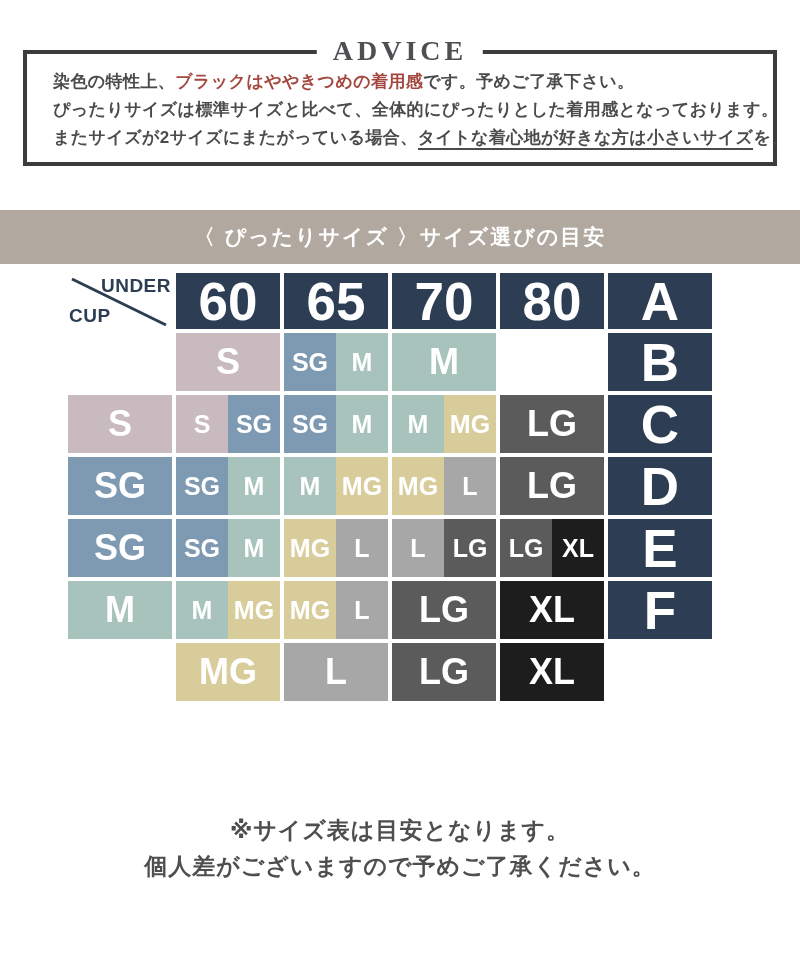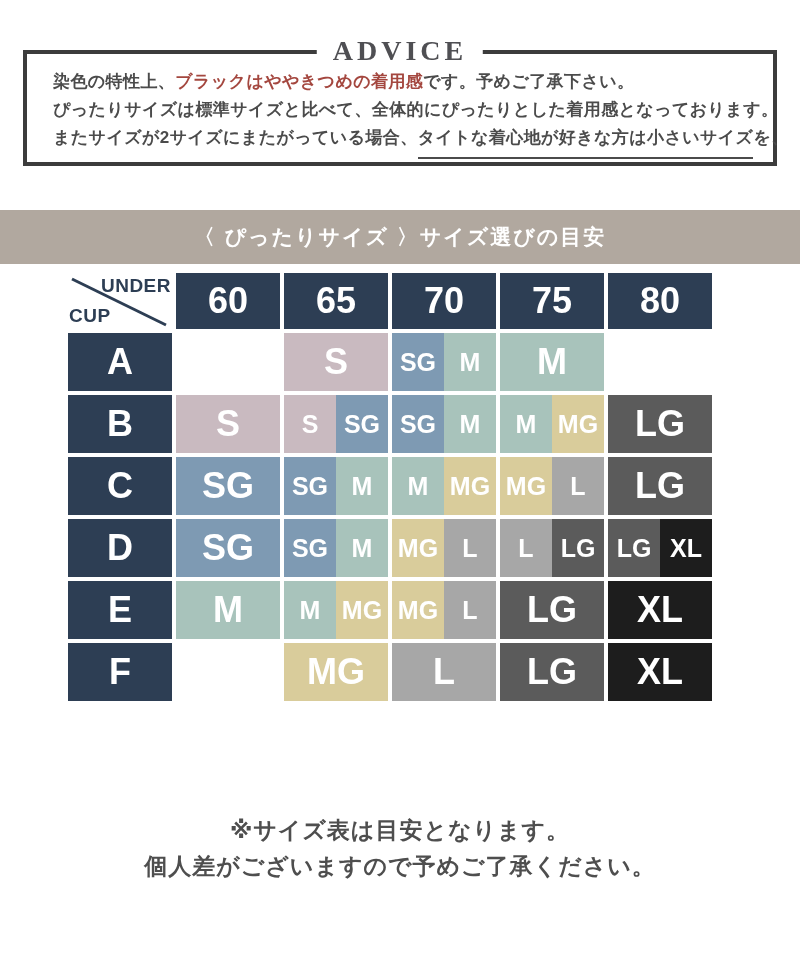--- a/index.html
+++ b/index.html
@@ -30,21 +30,21 @@
     color:#4f4f53;line-height:42px;white-space:nowrap;
   }
   .advice-text{padding:14px 18px 10px 26px;}
   .advice-line{
     font-size:17px;font-weight:bold;line-height:28px;
     letter-spacing:.4px;color:var(--text);white-space:nowrap;
   }
   .advice-line .red{color:var(--accent-red);}
   .advice-line .underline{
     border-bottom:2px solid currentColor;
-    padding-bottom:10px;
+    padding-bottom:1px;
   }
 
   
   .banner{
     margin-top:44px;height:54px;width:100%;
     background:var(--banner-bg);
     display:flex;align-items:center;justify-content:center;
   }
   .banner-title{
     color:#fff;font-size:21px;font-weight:bold;letter-spacing:2px;
@@ -65,21 +65,21 @@
   .under-label{
     position:absolute;top:2px;right:1px;
     color:var(--navy);font-size:19px;font-weight:bold;letter-spacing:.5px;
   }
   .cup-label{
     position:absolute;bottom:2px;left:1px;
     color:var(--navy);font-size:19px;font-weight:bold;letter-spacing:.5px;
   }
   .cell.head,.cell.cup{
     background:var(--navy);color:var(--label-text);
-    font-size:36px;font-weight:bold;
+    font-size:53px;font-weight:bold;
   }
   .cell.size{color:var(--label-text);font-size:36px;font-weight:bold;}
   .cell.empty{background:transparent;}
   .cell.split{padding:0;}
   .cell.split .half{
     flex:1 1 50%;height:100%;
     display:flex;align-items:center;justify-content:center;
     color:var(--label-text);font-size:25px;font-weight:bold;
   }
 
@@ -113,21 +113,20 @@
       <svg class="corner-diag" viewBox="0 0 104 56" preserveAspectRatio="none" aria-hidden="true">
         <line x1="4" y1="6" x2="98" y2="52"></line>
       </svg>
       <span class="under-label">UNDER</span>
       <span class="cup-label">CUP</span>
     </div>
 
   <div class="cell head">60</div>
       <div class="cell head">65</div>
       <div class="cell head">70</div>
-      <div class="cell head">75</div>
       <div class="cell head">80</div>
       <div class="cell cup">A</div>
       <div class="cell empty"></div>
       <div class="cell size" style="background: rgb(201, 186, 192);">S</div>
       <div class="cell size split">
         <span class="half" style="background: rgb(126, 154, 179);">SG</span>
         <span class="half" style="background: rgb(168, 195, 187);">M</span>
       </div>
       <div class="cell size" style="background: rgb(168, 195, 187);">M</div>
       <div class="cell empty"></div>

